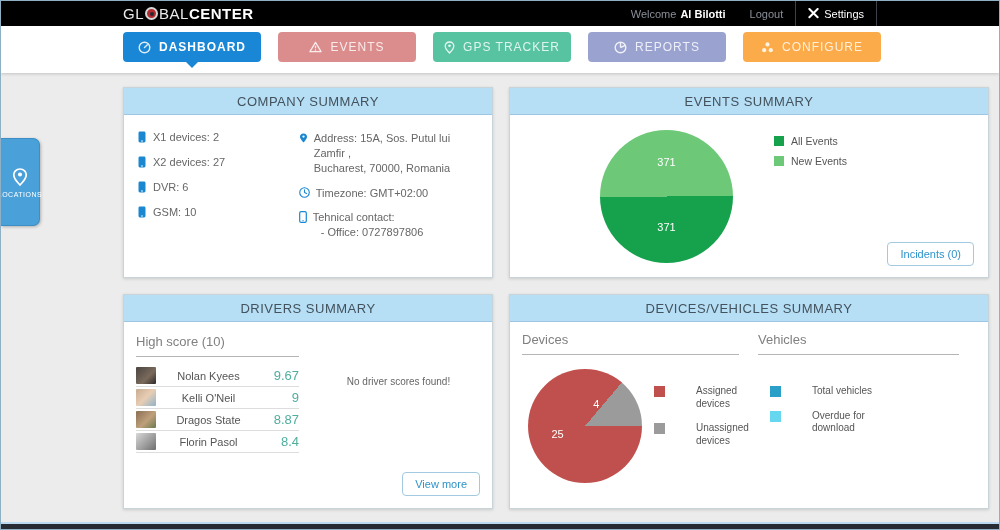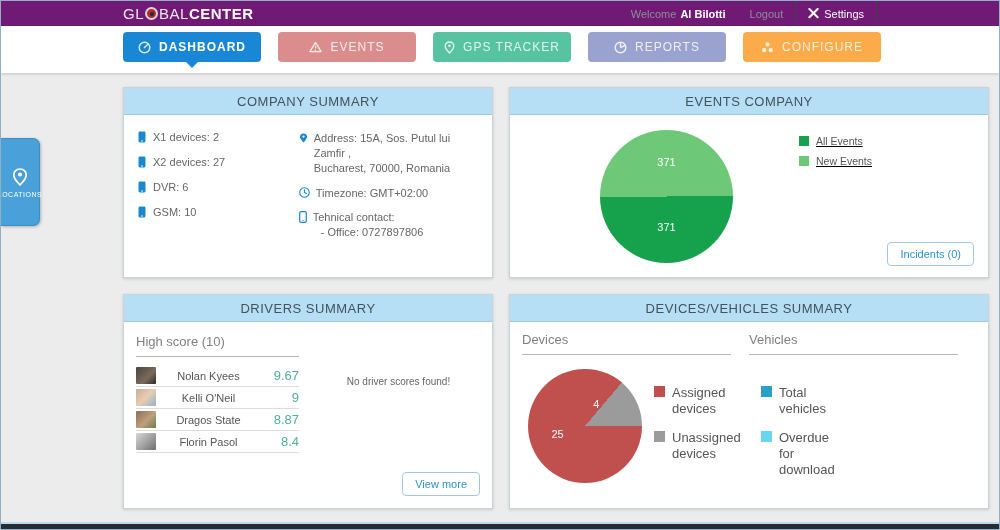--- a/index.html
+++ b/index.html
@@ -4,21 +4,21 @@
 <style>
   * { box-sizing: border-box; margin: 0; padding: 0; }
   html,body { width:1000px; height:530px; }
   body {
     font-family: "Liberation Sans", sans-serif;
     width:1000px; height:530px; position:relative;
     background:#ececec; overflow:hidden;
     border:1px solid #8fb0c4;
   }
   
-  .topbar { position:absolute; top:0; left:0; width:100%; height:25px; background:#701a75; display:flex; align-items:center; }
+  .topbar { position:absolute; top:0; left:0; width:100%; height:25px; background:#000000; display:flex; align-items:center; }
   .logo { position:absolute; left:122px; top:0; height:25px; display:flex; align-items:center; font-size:15px; color:#e9e9e9; letter-spacing:.5px; }
   .logo b { color:#fff; }
   .logo-target { width:13px; height:13px; border-radius:50%; border:2px solid #d8d8d8; background:#b22a2e; margin:0 1px; position:relative; }
   .logo-target::after { content:""; position:absolute; left:50%; top:50%; width:4px; height:4px; margin:-2px 0 0 -2px; border-radius:50%; background:#252931; }
   .topbar-right { position:absolute; right:122px; top:0; height:25px; display:flex; align-items:center; font-size:11px; }
   .tb-item { padding:0 12px; height:25px; display:flex; align-items:center; color:#8a8f98; }
   .tb-item .uname { color:#fff; font-weight:bold; margin-left:4px; }
   .tb-settings { color:#fff; border-left:1px solid #3c414b; border-right:1px solid #3c414b; gap:5px; cursor:pointer; }
   .tb-logout { cursor:pointer; }
   
@@ -42,21 +42,21 @@
   .company-col-l { width:47%; }
   .company-col-r { width:53%; }
   .ci-row { display:flex; align-items:center; gap:7px; margin-bottom:13px; }
   .cr-row { display:flex; gap:6px; margin-bottom:10px; line-height:1.35; }
   .cr-row .ic { flex:0 0 auto; margin-top:1px; }
   
   .events-body { position:relative; height:163px; }
   .pie { border-radius:50%; position:relative; }
   .pie-label { position:absolute; transform:translate(-50%,-50%); color:#fff; font-size:11px; }
   #events-pie { position:absolute; left:90px; top:15px; width:133px; height:133px; }
-  .events-legend { position:absolute; left:289px; top:20px;text-decoration:underline; }
+  .events-legend { position:absolute; left:264px; top:20px; }
   .legend-item { display:flex; align-items:flex-start; margin-bottom:7px; }
   .legend-sq { width:10px; height:10px; margin-right:7px; flex:0 0 auto; margin-top:1px; }
   .legend-item span.lbl { font-size:10.5px; color:#555; line-height:1.25; }
   .btn { background:#fff; border:1px solid #a2c9df; border-radius:4px; color:#2e93c9; font-size:11px; padding:5px 12px; cursor:pointer; font-family:"Liberation Sans",sans-serif; }
   #incidents-btn { position:absolute; right:14px; bottom:12px; }
   
   .drivers-body { display:flex; gap:18px; padding:12px 12px 0 12px; height:155px; }
   .drv-col { flex:1; }
   .col-heading { font-size:13px; color:#808080; padding-bottom:7px; border-bottom:1px solid #b5b5b5; margin-bottom:8px; }
   .drv-row { display:flex; align-items:center; height:22px; border-bottom:1px solid #ddd; cursor:pointer; }
@@ -72,21 +72,21 @@
   #view-more-btn { position:absolute; right:12px; bottom:12px; }
   
   .dv-body { display:flex; padding:10px 12px 0 12px; }
   .dv-half { flex:1; position:relative; }
   .dv-half .col-heading { width:92%; }
   .dv-flex { display:flex; margin-top:14px; }
   #devices-pie, #vehicles-pie { width:114px; height:114px; flex:0 0 auto; margin-left:6px; }
   .dv-legend { margin-left:12px; margin-top:16px; }
   .dv-legend .legend-sq { width:11px; height:11px; }
   .dv-legend .legend-item { margin-bottom:12px; }
-  .dv-legend span.lbl { font-size:13px; width:62px; }
+  .dv-legend span.lbl { font-size:10px; width:62px;margin-left:24px; }
   
   .footer-line { position:absolute; left:0; bottom:5px; width:100%; height:2px; background:#b9daf0; }
   .footer-dark { position:absolute; left:0; bottom:0; width:100%; height:5px; background:#272c34; }
 </style>
 </head>
 <body>
 
 <div class="topbar">
   <div class="logo">
     <span>GL</span>
@@ -211,21 +211,21 @@
             <rect x="0.7" y="0.7" width="6.6" height="10.6" rx="1.4" fill="none" stroke="#1a87d0" stroke-width="1.2"></rect>
             <circle cx="4" cy="9.6" r=".7" fill="#1a87d0"></circle>
           </svg>
         <span><span>Tehnical contact:</span><br><span style="padding-left:8px">- Office: 0727897806</span></span>
       </div>
     </div>
   </div>
 </div>
 
 <div class="panel" id="panel-events">
-  <div class="panel-header">EVENTS COMPANY</div>
+  <div class="panel-header">EVENTS SUMMARY</div>
   <div class="events-body">
     <div class="pie" id="events-pie" style="background: conic-gradient(from 270deg, rgb(109, 200, 119) 0deg, rgb(109, 200, 119) 180deg, rgb(22, 161, 77) 180deg, rgb(22, 161, 77) 360deg);">
       <span class="pie-label" style="left:50%;top:24%">371</span>
       <span class="pie-label" style="left:50%;top:73%">371</span>
     </div>
     <div class="events-legend">
       <div class="legend-item">
         <span class="legend-sq" style="background-color: rgb(22, 161, 77);"></span>
         <span class="lbl">All Events</span>
       </div>

